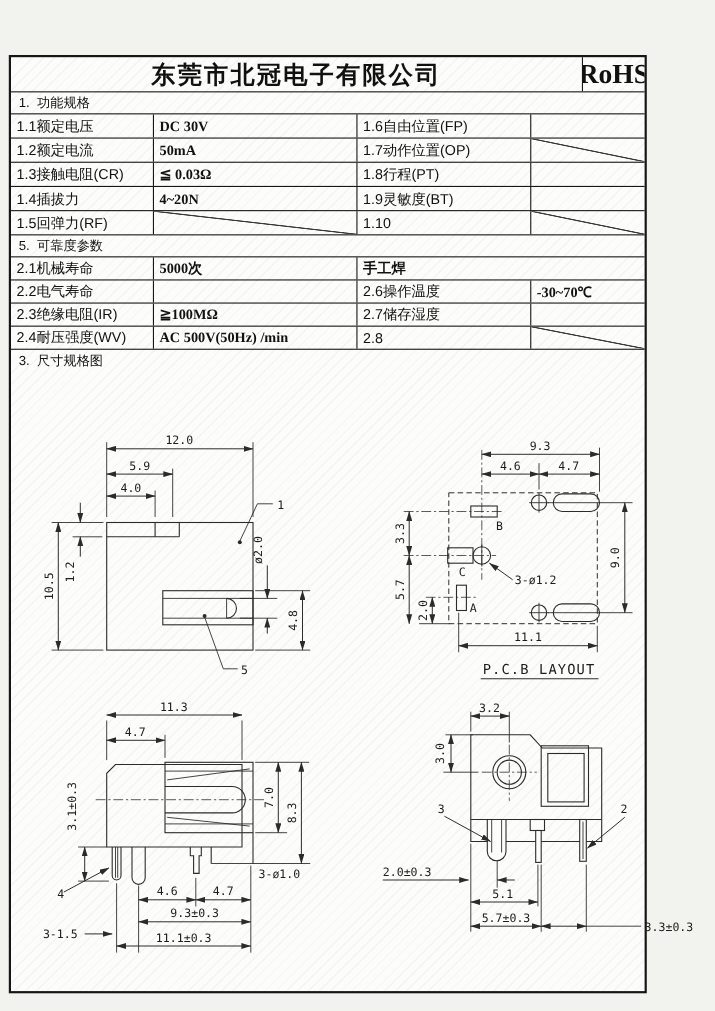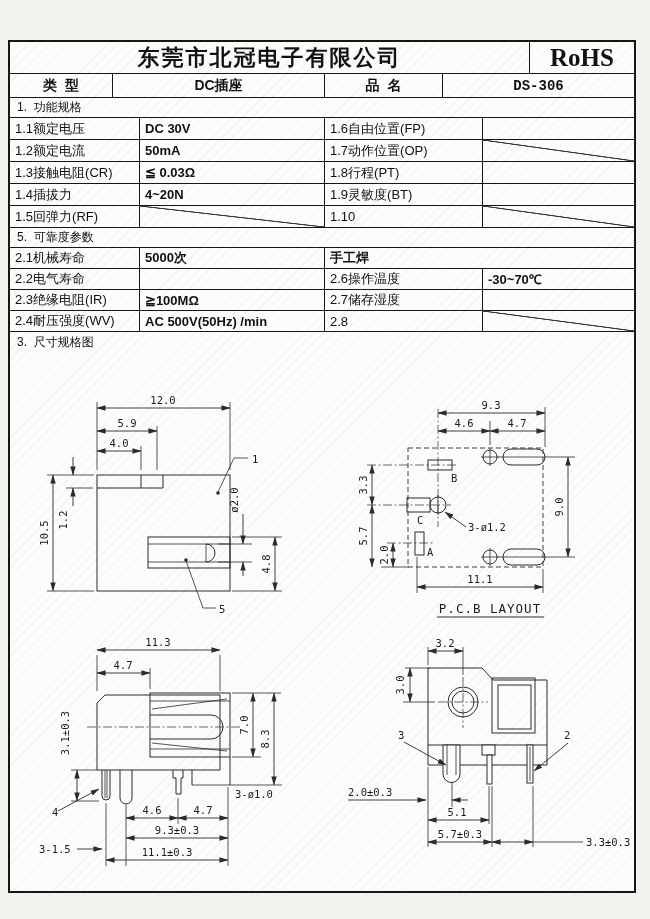--- a/index.html
+++ b/index.html
@@ -1,27 +1,27 @@
 <!DOCTYPE html>
 <html><head>
 <meta charset="utf-8">
 <style>
   html,body{margin:0;padding:0}
   body{width:650px;height:919px;position:relative;background:#f2f2ee;
        font-family:"Liberation Sans",sans-serif;color:#111;overflow:hidden}
-  .sheet{position:absolute;left:8px;top:40px;width:628px;height:853px;
+  .sheet{position:absolute;left:8px;top:50px;width:580px;height:853px;
          border:2px solid #161616;box-sizing:border-box;background-color:#fcfcfa;
          background-image:repeating-linear-gradient(135deg, rgba(60,60,60,0.045) 0 1px, transparent 1px 7px)}
   .row{display:flex;border-bottom:1px solid #161616;box-sizing:border-box}
   .cell{box-sizing:border-box;border-right:1px solid #161616;display:flex;align-items:center;
         padding:0 5px;overflow:hidden;white-space:pre}
   .cell.last{border-right:none}
   .center{justify-content:center}
   .lab{font-size:13px}
-  .val{font-family:Liberation Sans, sans-serif;font-weight:bold;font-size:13px}
+  .val{font-family:Liberation Serif, serif;font-weight:bold;font-size:13px}
   .sec{font-size:12px;padding:0 7px;display:flex;align-items:center;
        border-bottom:1px solid #161616;box-sizing:border-box;white-space:pre}
   .sec.nob{border-bottom:none}
   .diag{background-image:linear-gradient(to top right, transparent calc(50% - 0.9px),
         #3a3a3a calc(50% - 0.3px), #3a3a3a calc(50% + 0.3px), transparent calc(50% + 0.9px))}
   .company{flex:0 0 520px;justify-content:center;font-family:"Liberation Serif",serif;
            font-size:22px;font-weight:bold;letter-spacing:2px}
   .cert{flex:1;justify-content:center;font-family:"Liberation Serif",serif;font-size:25px;font-weight:bold}
   .tlabel{font-size:14px;font-weight:bold}
   .tval{font-size:14px;font-weight:bold}
@@ -44,26 +44,20 @@
 </head>
 <body>
 
 <div class="sheet">
 
   <div class="row hrow">
     <div class="cell center company">东莞市北冠电子有限公司</div>
     <div class="cell center cert last">RoHS</div>
   </div>
 
-  <div class="row trow">
-    <div class="cell center tlabel tc1">类  型</div>
-    <div class="cell center tval tc2">DC插座</div>
-    <div class="cell center tlabel tc3">品  名</div>
-    <div class="cell center tval mono tc4 last">DS-306</div>
-  </div>
 
   <div class="sec t1">1.  功能规格</div>
 
   <div class="row s1row">
     <div class="cell lab c1">1.1额定电压</div>
     <div class="cell val c2">DC 30V</div>
     <div class="cell lab c3">1.6自由位置(FP)</div>
     <div class="cell val c4 last"></div>
   </div>
   <div class="row s1row">

